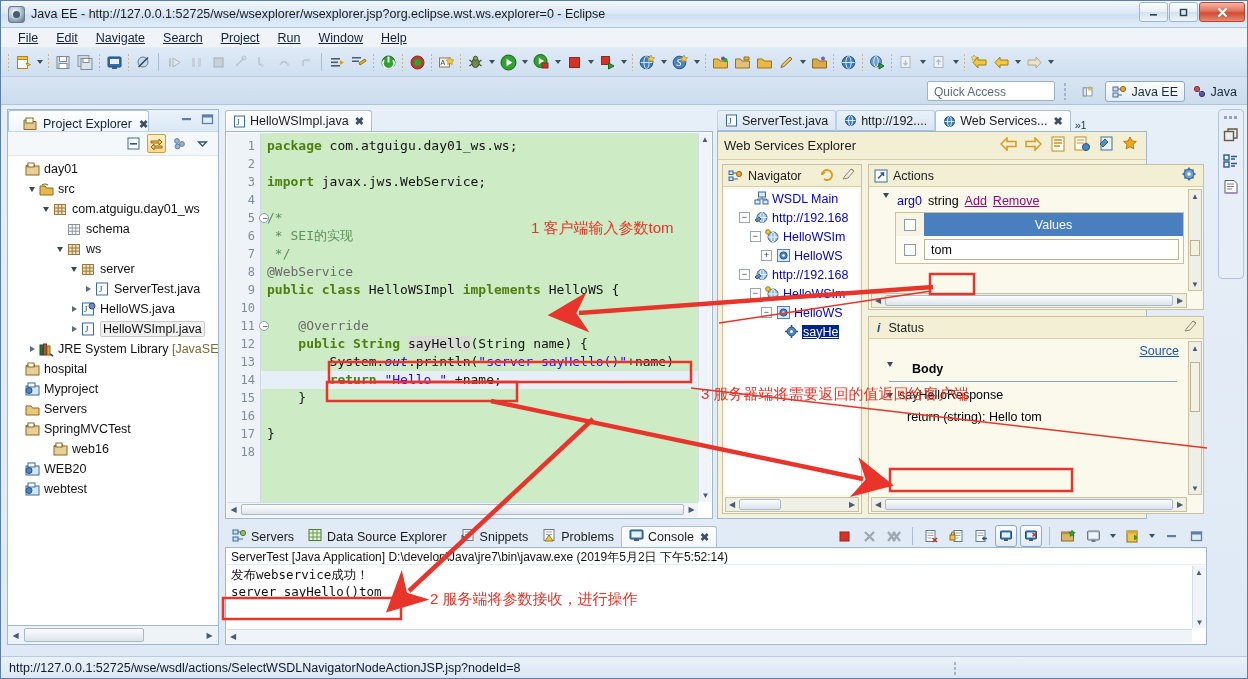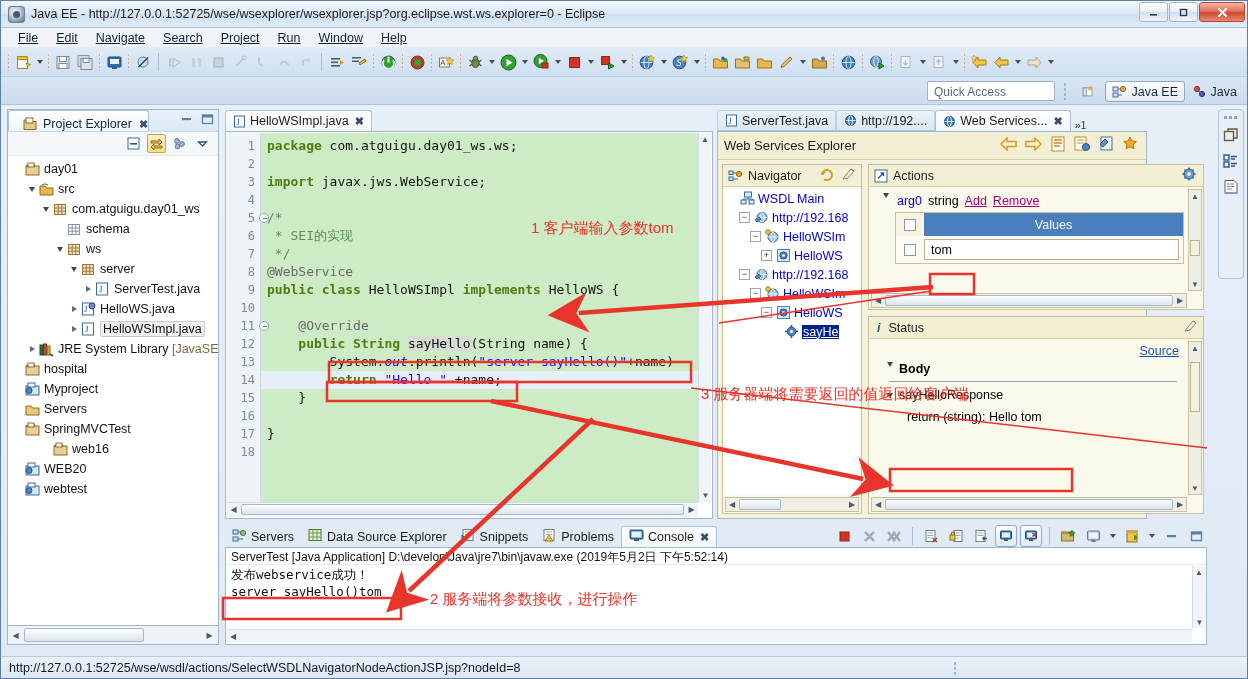--- a/index.html
+++ b/index.html
@@ -962,21 +962,21 @@
               </span>
               <span>
                 <svg width="15" height="14" viewBox="0 0 15 14">
                     <path d="M2 12 l2-3 L10 2 l3 2 -6 7z" fill="#f0ede0" stroke="#8a8a6a"></path>
                     <path d="M10 2 l3 2" stroke="#8a8a6a"></path>
                   </svg>
               </span>
             </span>
           </div>
           <div class="wtree" id="nav-tree">
-              <div class="wrow" style="padding-left: 3px;">
+              <div class="wrow" style="padding-left: 17px;">
                 <span style="width:11px;flex:none;display:inline-block"></span>
                 <span class="wi">
                   <svg width="15" height="15" viewBox="0 0 15 15">
                     <rect x="4.5" y="1" width="7" height="5" fill="#dbe8f5" stroke="#3a6a9a"></rect>
                     <rect x="1" y="9" width="5" height="4" fill="#dbe8f5" stroke="#3a6a9a"></rect>
                     <rect x="9" y="9" width="5" height="4" fill="#dbe8f5" stroke="#3a6a9a"></rect>
                     <path d="M8 6 v2 M3.5 8 h9 M3.5 8 v1 M12.5 8 v1" stroke="#3a6a9a"></path>
                   </svg>
                 </span>
                 <a>WSDL Main</a>
@@ -1136,21 +1136,21 @@
                       <path d="M2 12 l2-3 L10 2 l3 2 -6 7z" fill="#f0ede0" stroke="#8a8a6a"></path>
                       <path d="M10 2 l3 2" stroke="#8a8a6a"></path>
                     </svg>
                 </span>
               </span>
             </div>
             <div style="position:absolute;left:2px;top:24px;right:16px;bottom:18px;overflow:hidden;background:#fbf9ec;font-size:12.5px;">
               <div style="text-align:right;padding:3px 8px 0 0;">
                 <a style="color:#1a56b0;text-decoration:underline;">Source</a>
               </div>
-              <div style="display:flex;align-items:flex-start;gap:6px;padding-left:16px;margin-top:4px;">
+              <div style="display:flex;align-items:flex-start;gap:19px;padding-left:16px;margin-top:4px;">
                 <span class="tri-d"></span>
                 <b>Body</b>
               </div>
               <div style="height:1px;background:#8aa4c4;margin:5px 10px 6px 18px;"></div>
               <div style="display:flex;align-items:center;gap:6px;padding-left:16px;">
                 <span class="tri-d"></span>
                 <span>sayHelloResponse</span>
               </div>
               <div style="padding-left:36px;margin-top:8px;">
                 <span>return (string):  Hello tom</span>

